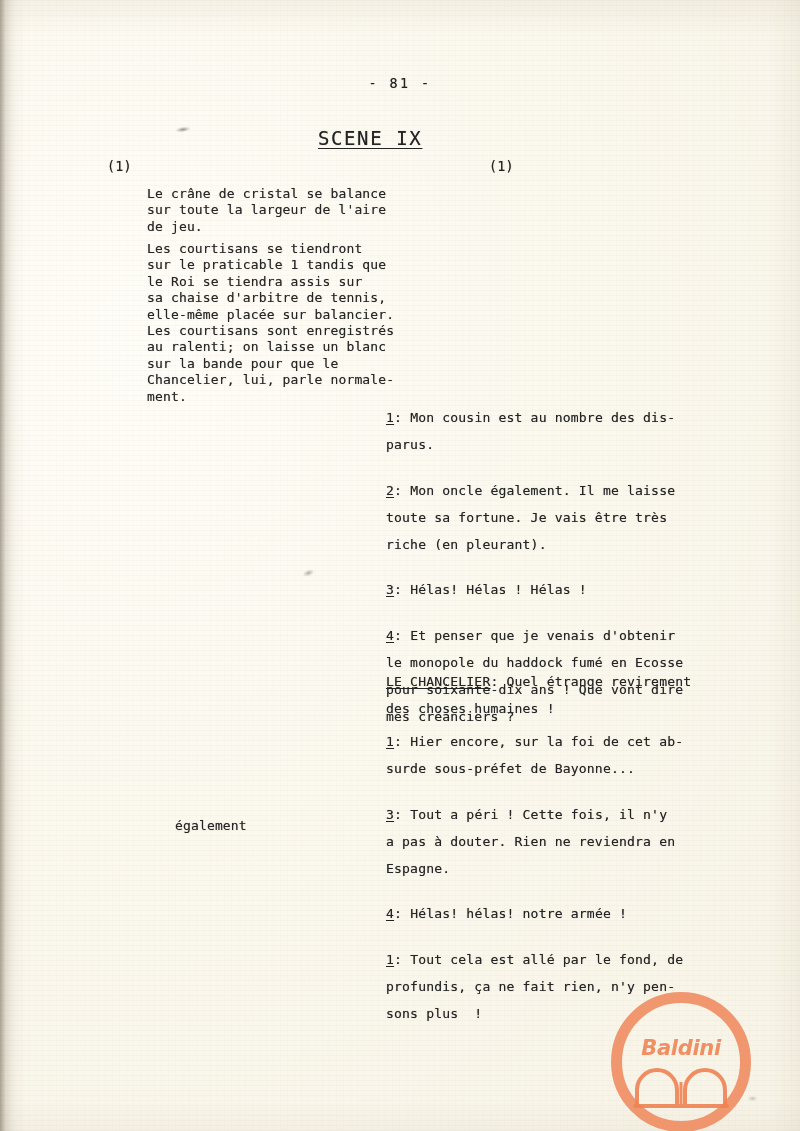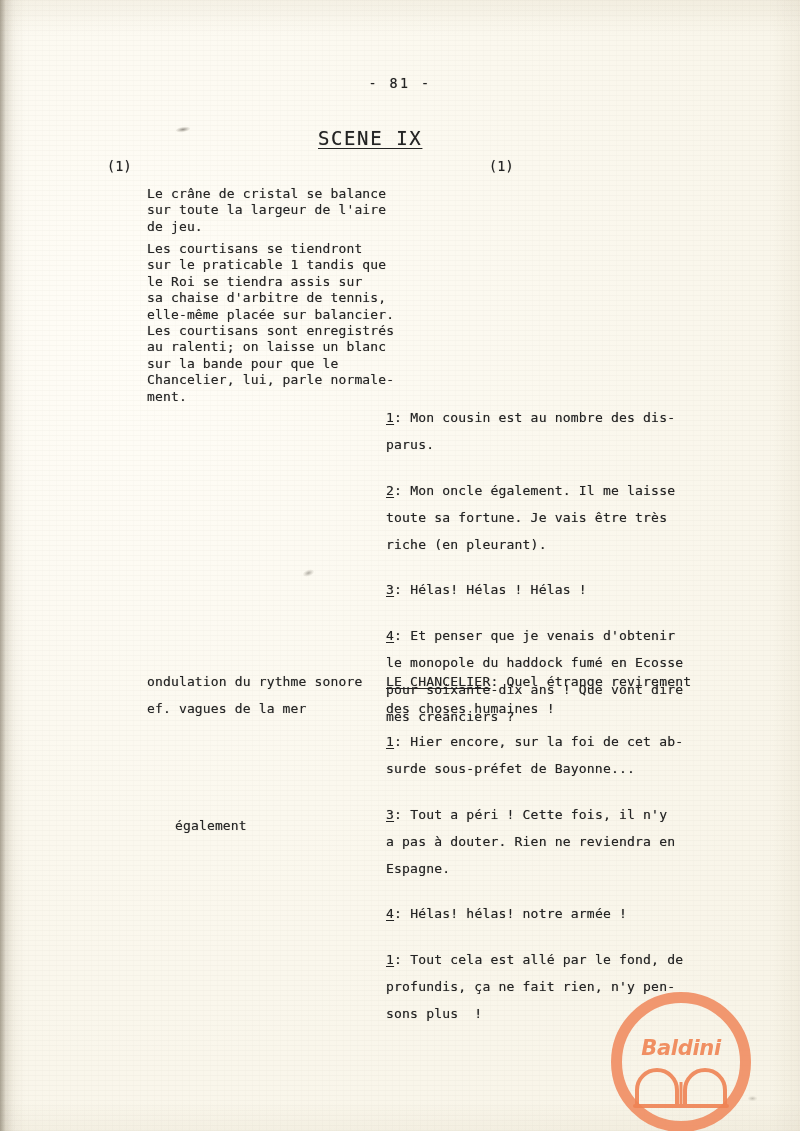--- a/index.html
+++ b/index.html
@@ -199,22 +199,20 @@
   <div class="stage-block" id="stage-2">Les courtisans se tiendront
 sur le praticable 1 tandis que
 le Roi se tiendra assis sur
 sa chaise d'arbitre de tennis,
 elle-même placée sur balancier.
 Les courtisans sont enregistrés
 au ralenti; on laisse un blanc
 sur la bande pour que le
 Chancelier, lui, parle normale-
 ment.</div>
-  <div class="stage-block" id="stage-3">ondulation du rythme sonore
-ef. vagues de la mer</div>
   <div class="stage-block" id="stage-4">également</div>
 
   <div id="dialogue">
       <p class="speech"><span class="spk">1</span><span>:</span><span> Mon cousin est au nombre des dis-
 parus.</span></p>
       <p class="speech"><span class="spk">2</span><span>:</span><span> Mon oncle également. Il me laisse
 toute sa fortune. Je vais être très
 riche (en pleurant).</span></p>
       <p class="speech"><span class="spk">3</span><span>:</span><span> Hélas! Hélas ! Hélas !</span></p>
       <p class="speech"><span class="spk">4</span><span>:</span><span> Et penser que je venais d'obtenir

